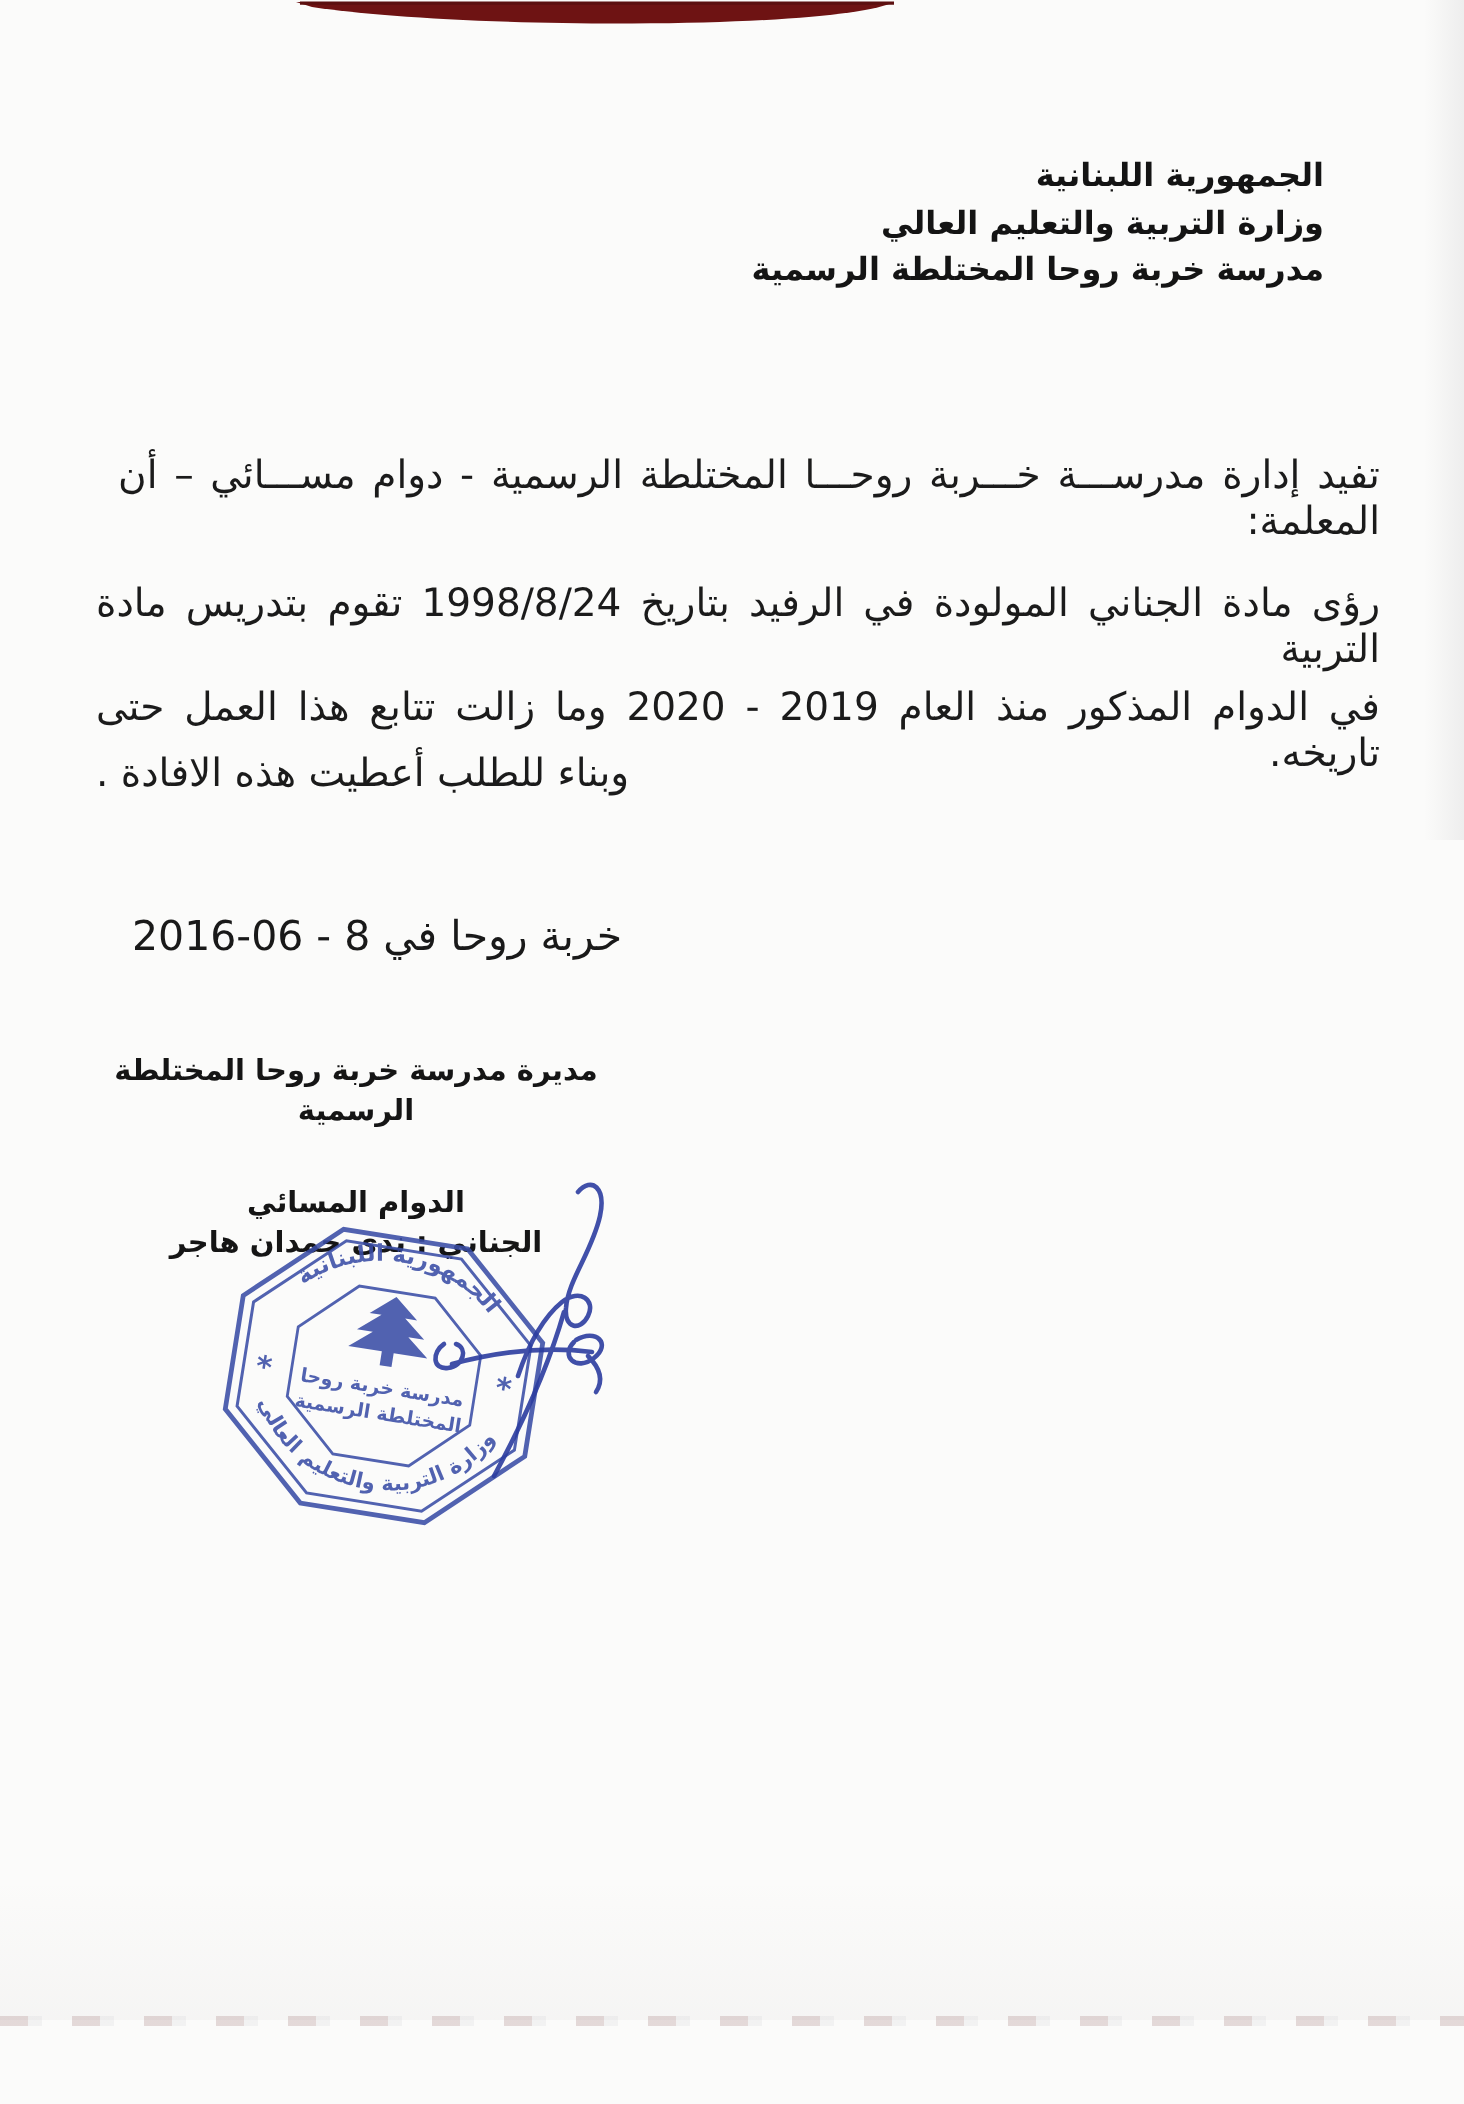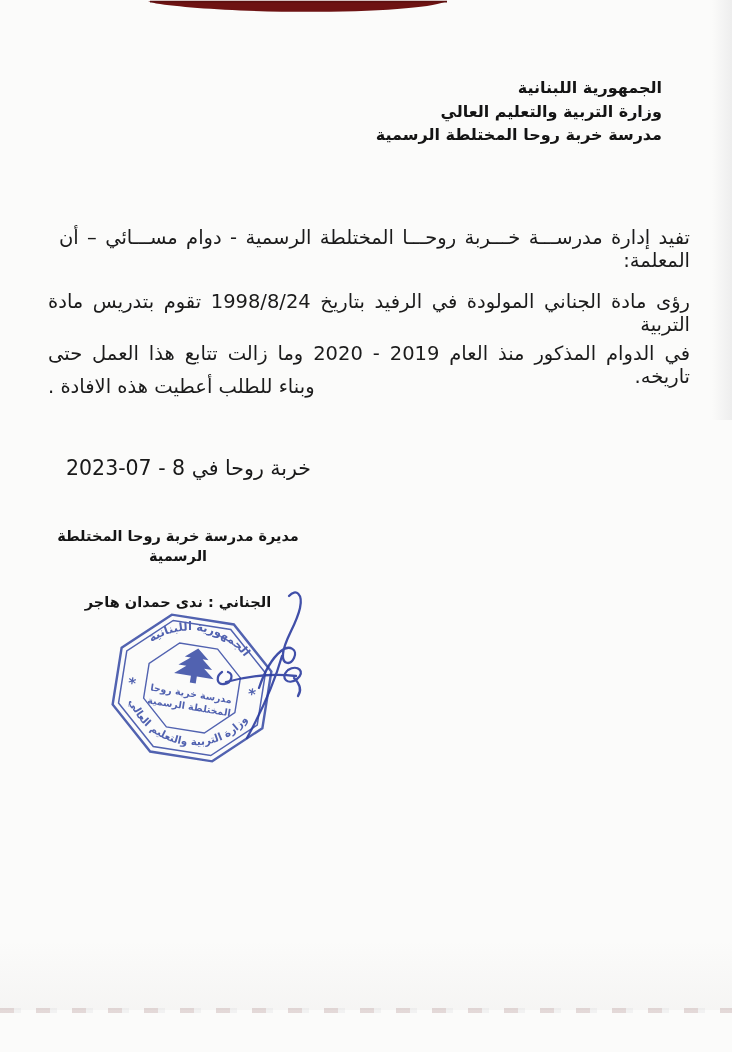--- a/index.html
+++ b/index.html
@@ -91,25 +91,26 @@
   <div class="body-line line1 justified">تفيد إدارة مدرســـة خـــربة روحـــا المختلطة الرسمية - دوام مســـائي – أن المعلمة:</div>
 
   <div class="body-line line2 justified"><span class="bold">رؤى مادة الجناني</span><span> المولودة في الرفيد بتاريخ 1998/8/24 تقوم </span><span class="bold">بتدريس مادة التربية</span></div>
 
   <div class="body-line line3 justified">في الدوام المذكور منذ العام 2019 - 2020 وما زالت تتابع هذا العمل حتى تاريخه.</div>
 
   <div class="body-line line4">وبناء للطلب أعطيت هذه الافادة .</div>
 
   <div class="date-line" dir="rtl">
     <span>خربة روحا في</span>
-    <bdo dir="ltr">2023-07 - 8</bdo>
+    <bdo dir="ltr">2016-06 - 8</bdo>
   </div>
 
   <div class="sig-block">
     <div class="sig-title">مديرة مدرسة خربة روحا المختلطة الرسمية</div>
+    <div>الدوام المسائي</div>
     <div>الجناني : ندى حمدان هاجر</div>
   </div>
 
   <svg class="stamp-svg" width="204" height="172" viewBox="0 0 204 172">
     <g transform="rotate(9 102 86)" stroke="#3a4da6" fill="none" opacity="0.88">
 
       <polygon points="177.8,57.3 133.4,16.7 70.6,16.7 26.2,57.3 26.2,114.7 70.6,155.3 133.4,155.3 177.8,114.7" stroke-width="2.4"></polygon>
       <polygon points="172.2,59.6 131.1,22.2 72.9,22.2 31.8,59.6 31.8,112.4 72.9,149.8 131.1,149.8 172.2,112.4" stroke-width="1.5"></polygon>
 
       <polygon points="148.2,68.4 121.2,43.5 82.8,43.5 55.8,68.4 55.8,103.6 82.8,128.5 121.2,128.5 148.2,103.6" stroke-width="1.4"></polygon>

